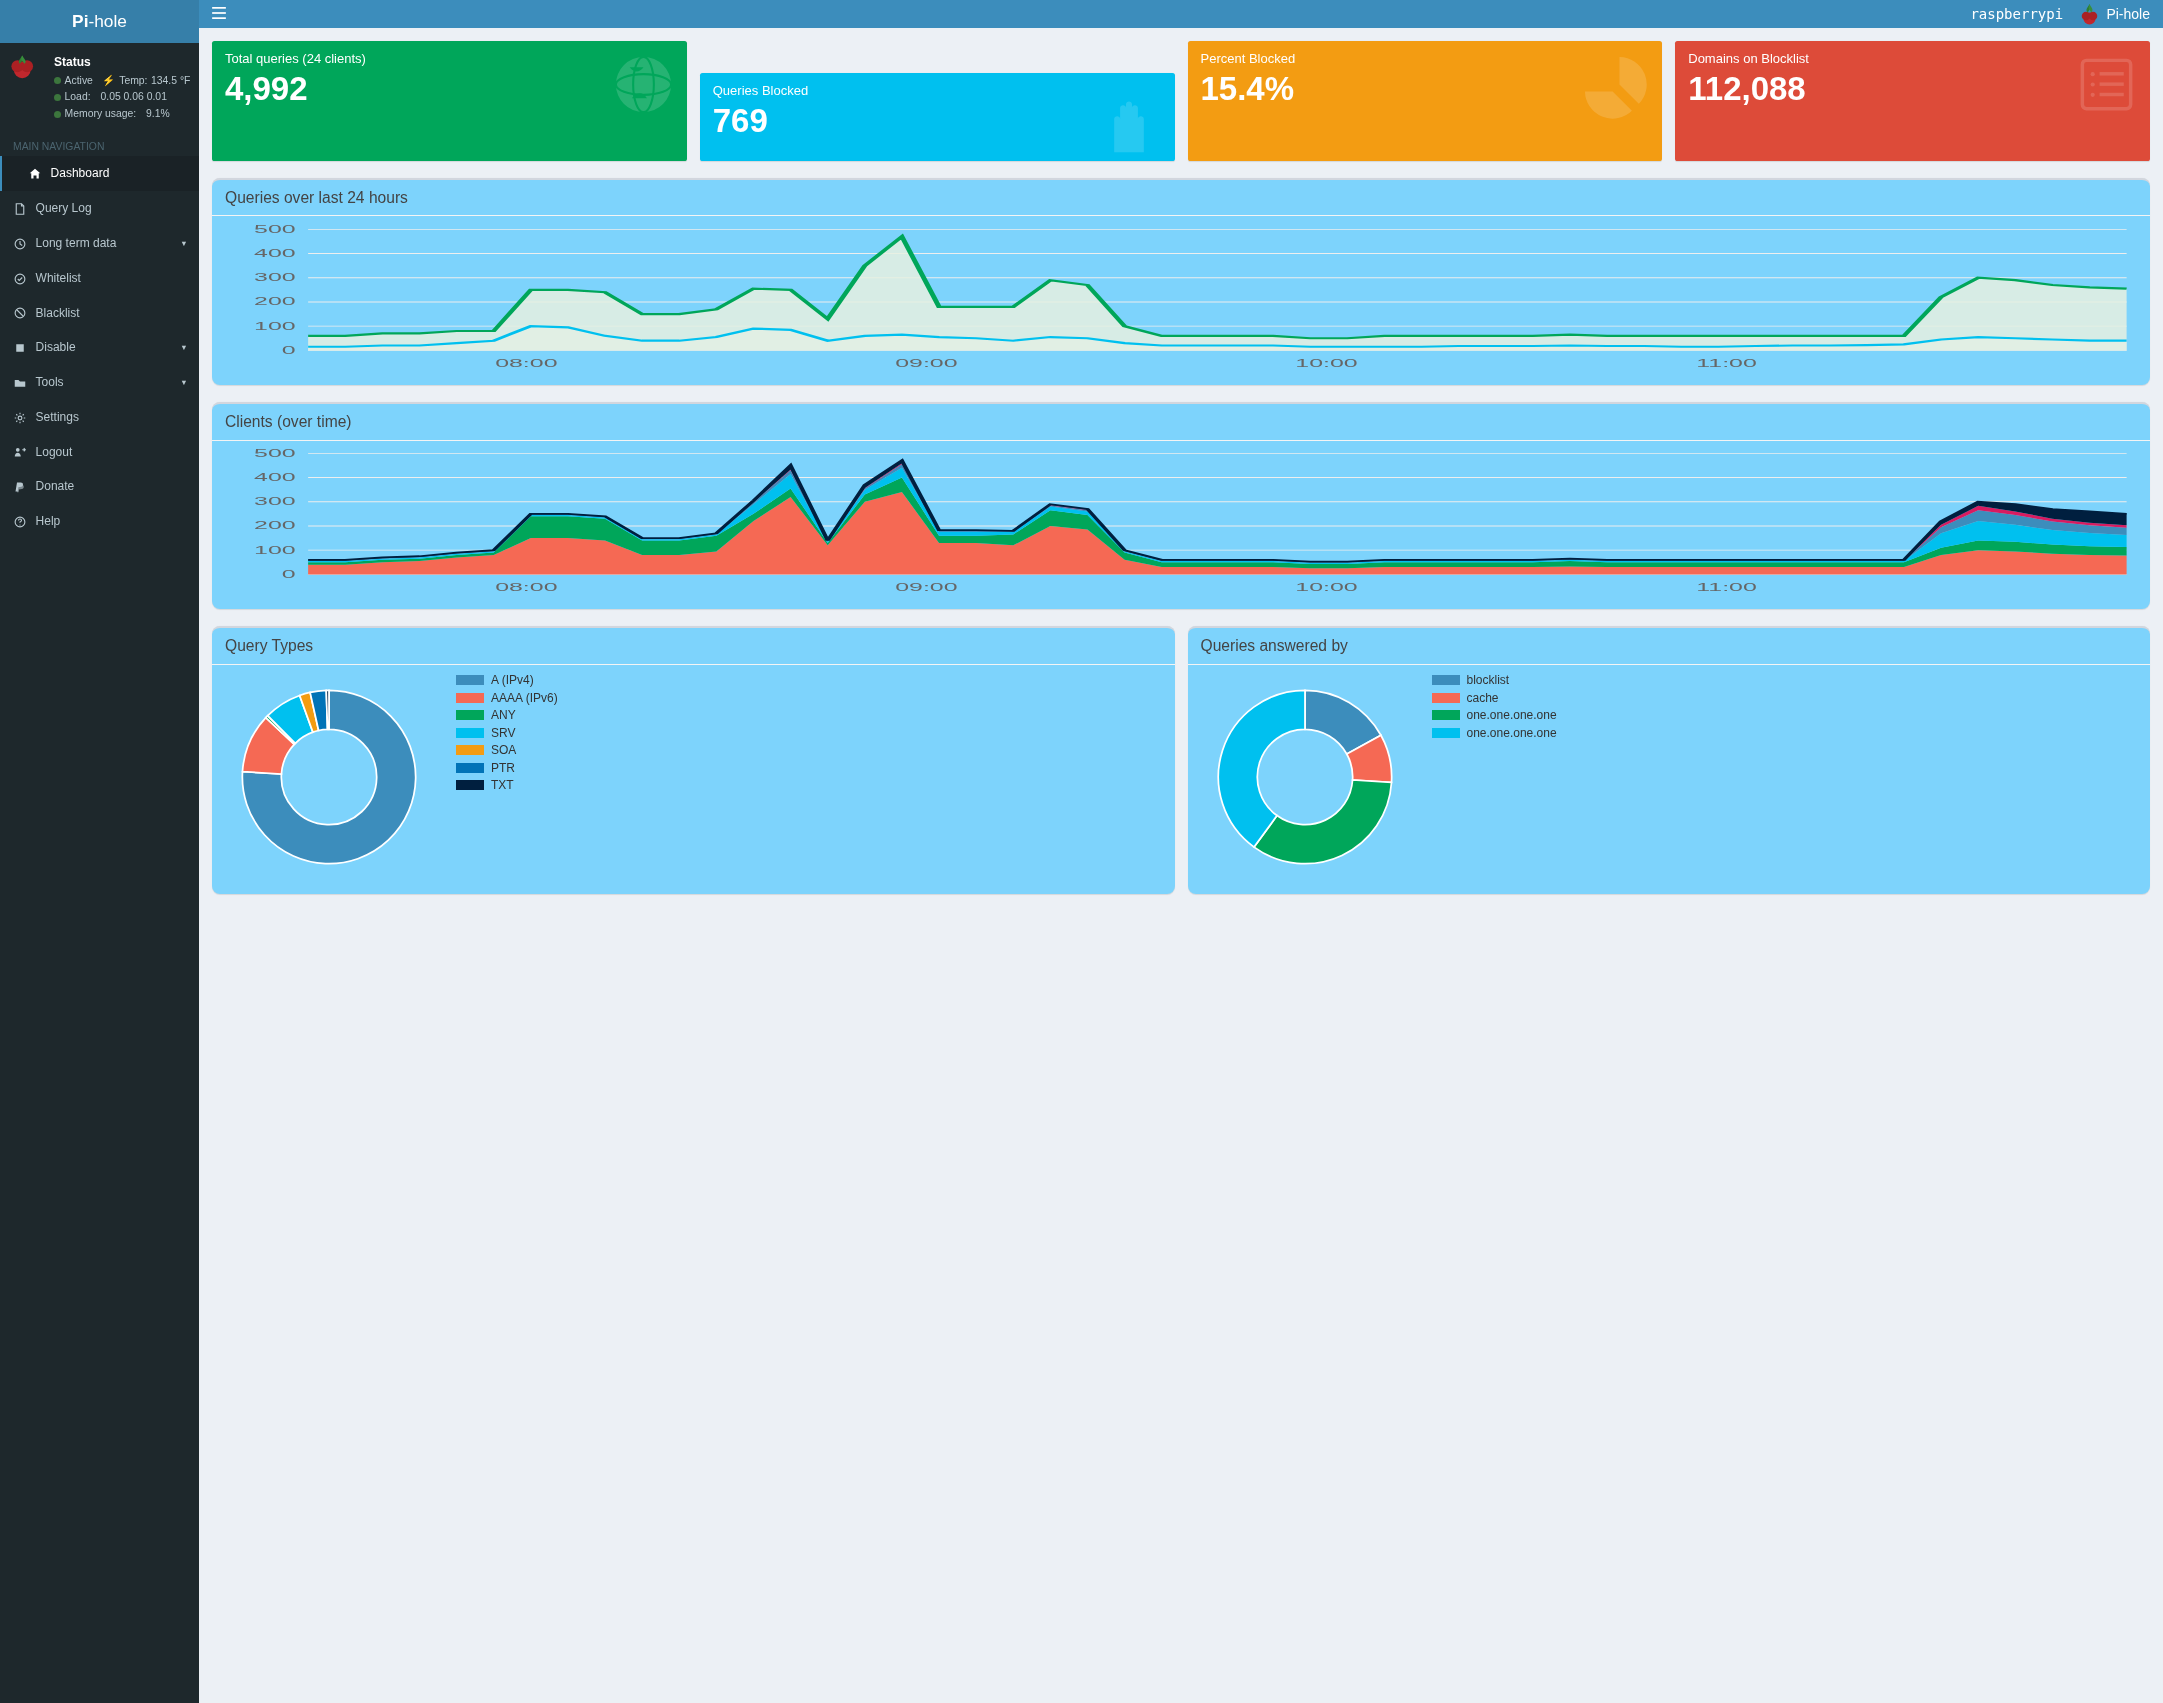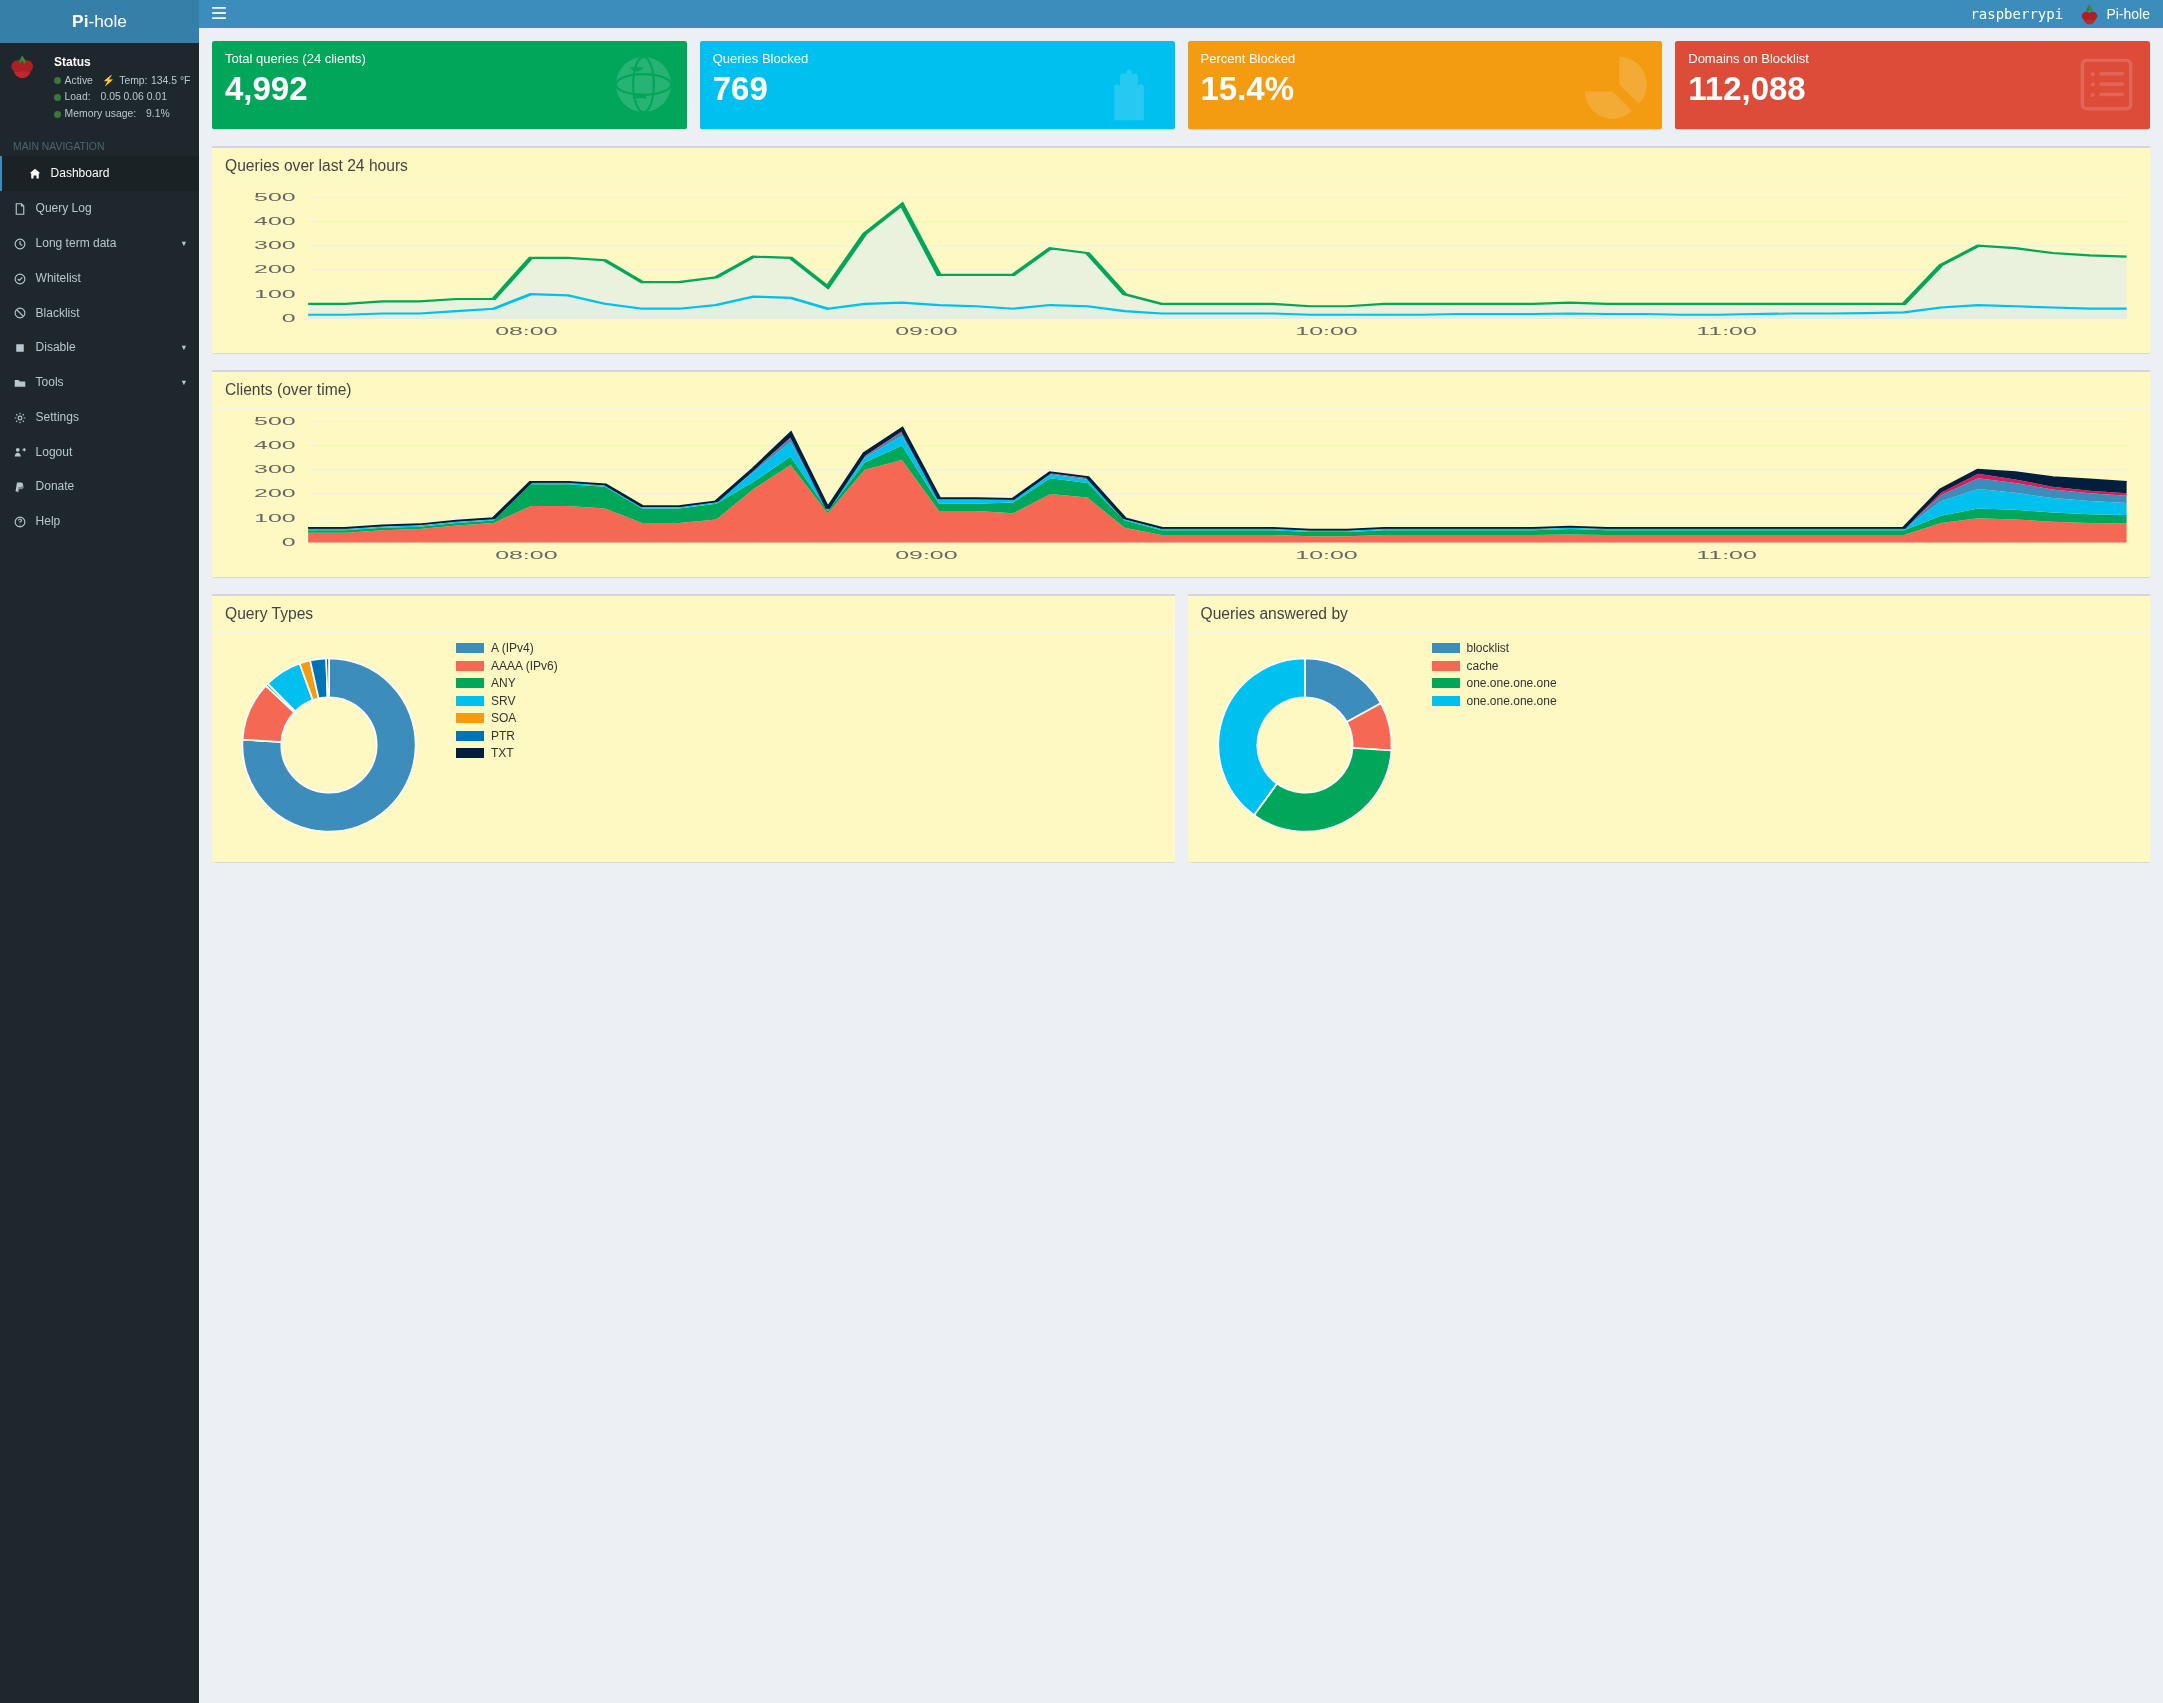--- a/index.html
+++ b/index.html
@@ -87,27 +87,27 @@
   padding: 10.4px 13px;
   position: relative;
   overflow: hidden;
   min-height: 88px;
   box-shadow: 0 0.9px 0.9px rgba(0,0,0,0.1);
 }
 .stat-card .label { font-size: 13px; }
 .stat-card .value { font-size: 33px; font-weight: 700; margin-top: 3.5px; }
 .stat-card .bg-icon { position: absolute; right: 8.6px; top: 8.6px; opacity: 0.15; }
 .bg-green  { background: #00a65a; }
-.bg-blue   { background: #00c0ef; }
+.bg-blue   { background: #00c0ef; margin-top: 32px; }
 .bg-orange { background: #f39c12; }
 .bg-red    { background: #dd4b39; }
 
 .panel {
-  background: #fef9c3;
-  border-radius: 0;
+  background: #7dd3fc;
+  border-radius: 8px;
   box-shadow: 0 0.9px 0.9px rgba(0,0,0,0.1);
   margin-bottom: 17.3px;
   border-top: 2.6px solid #d2d6de;
 }
 .panel .panel-header {
   padding: 8.6px 13px;
   border-bottom: 0.9px solid #f4f4f4;
   font-size: 15.6px;
   color: #444;
 }

